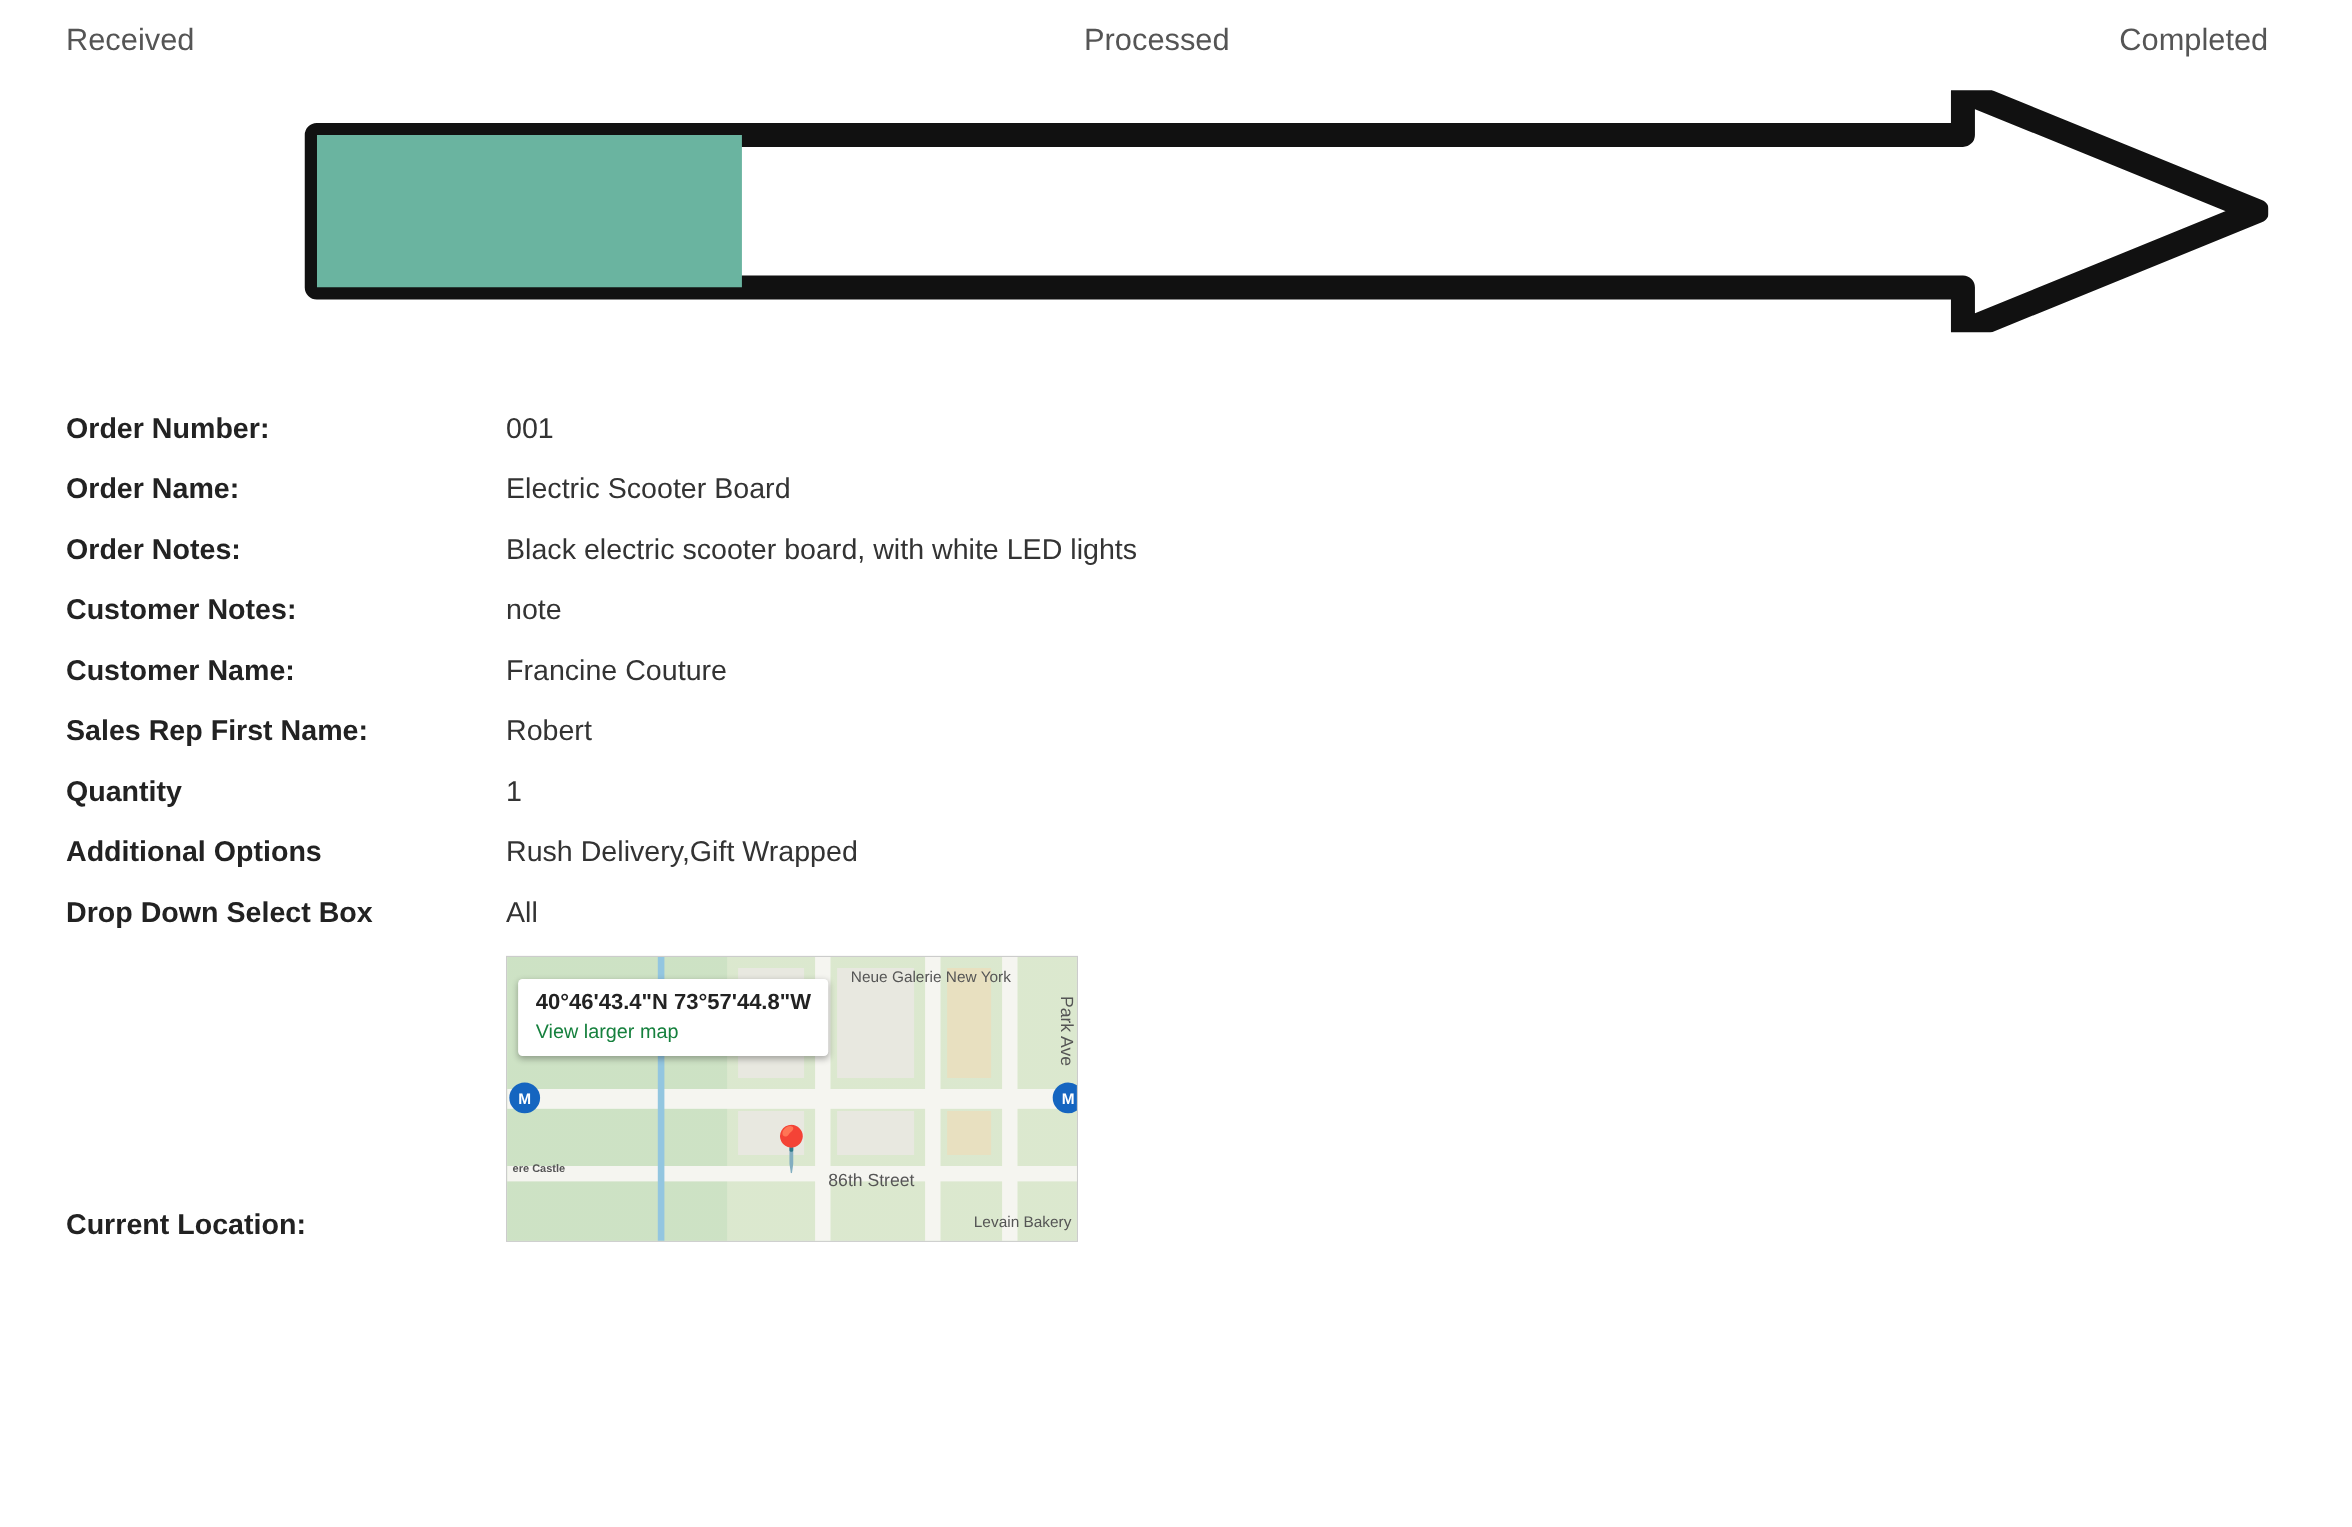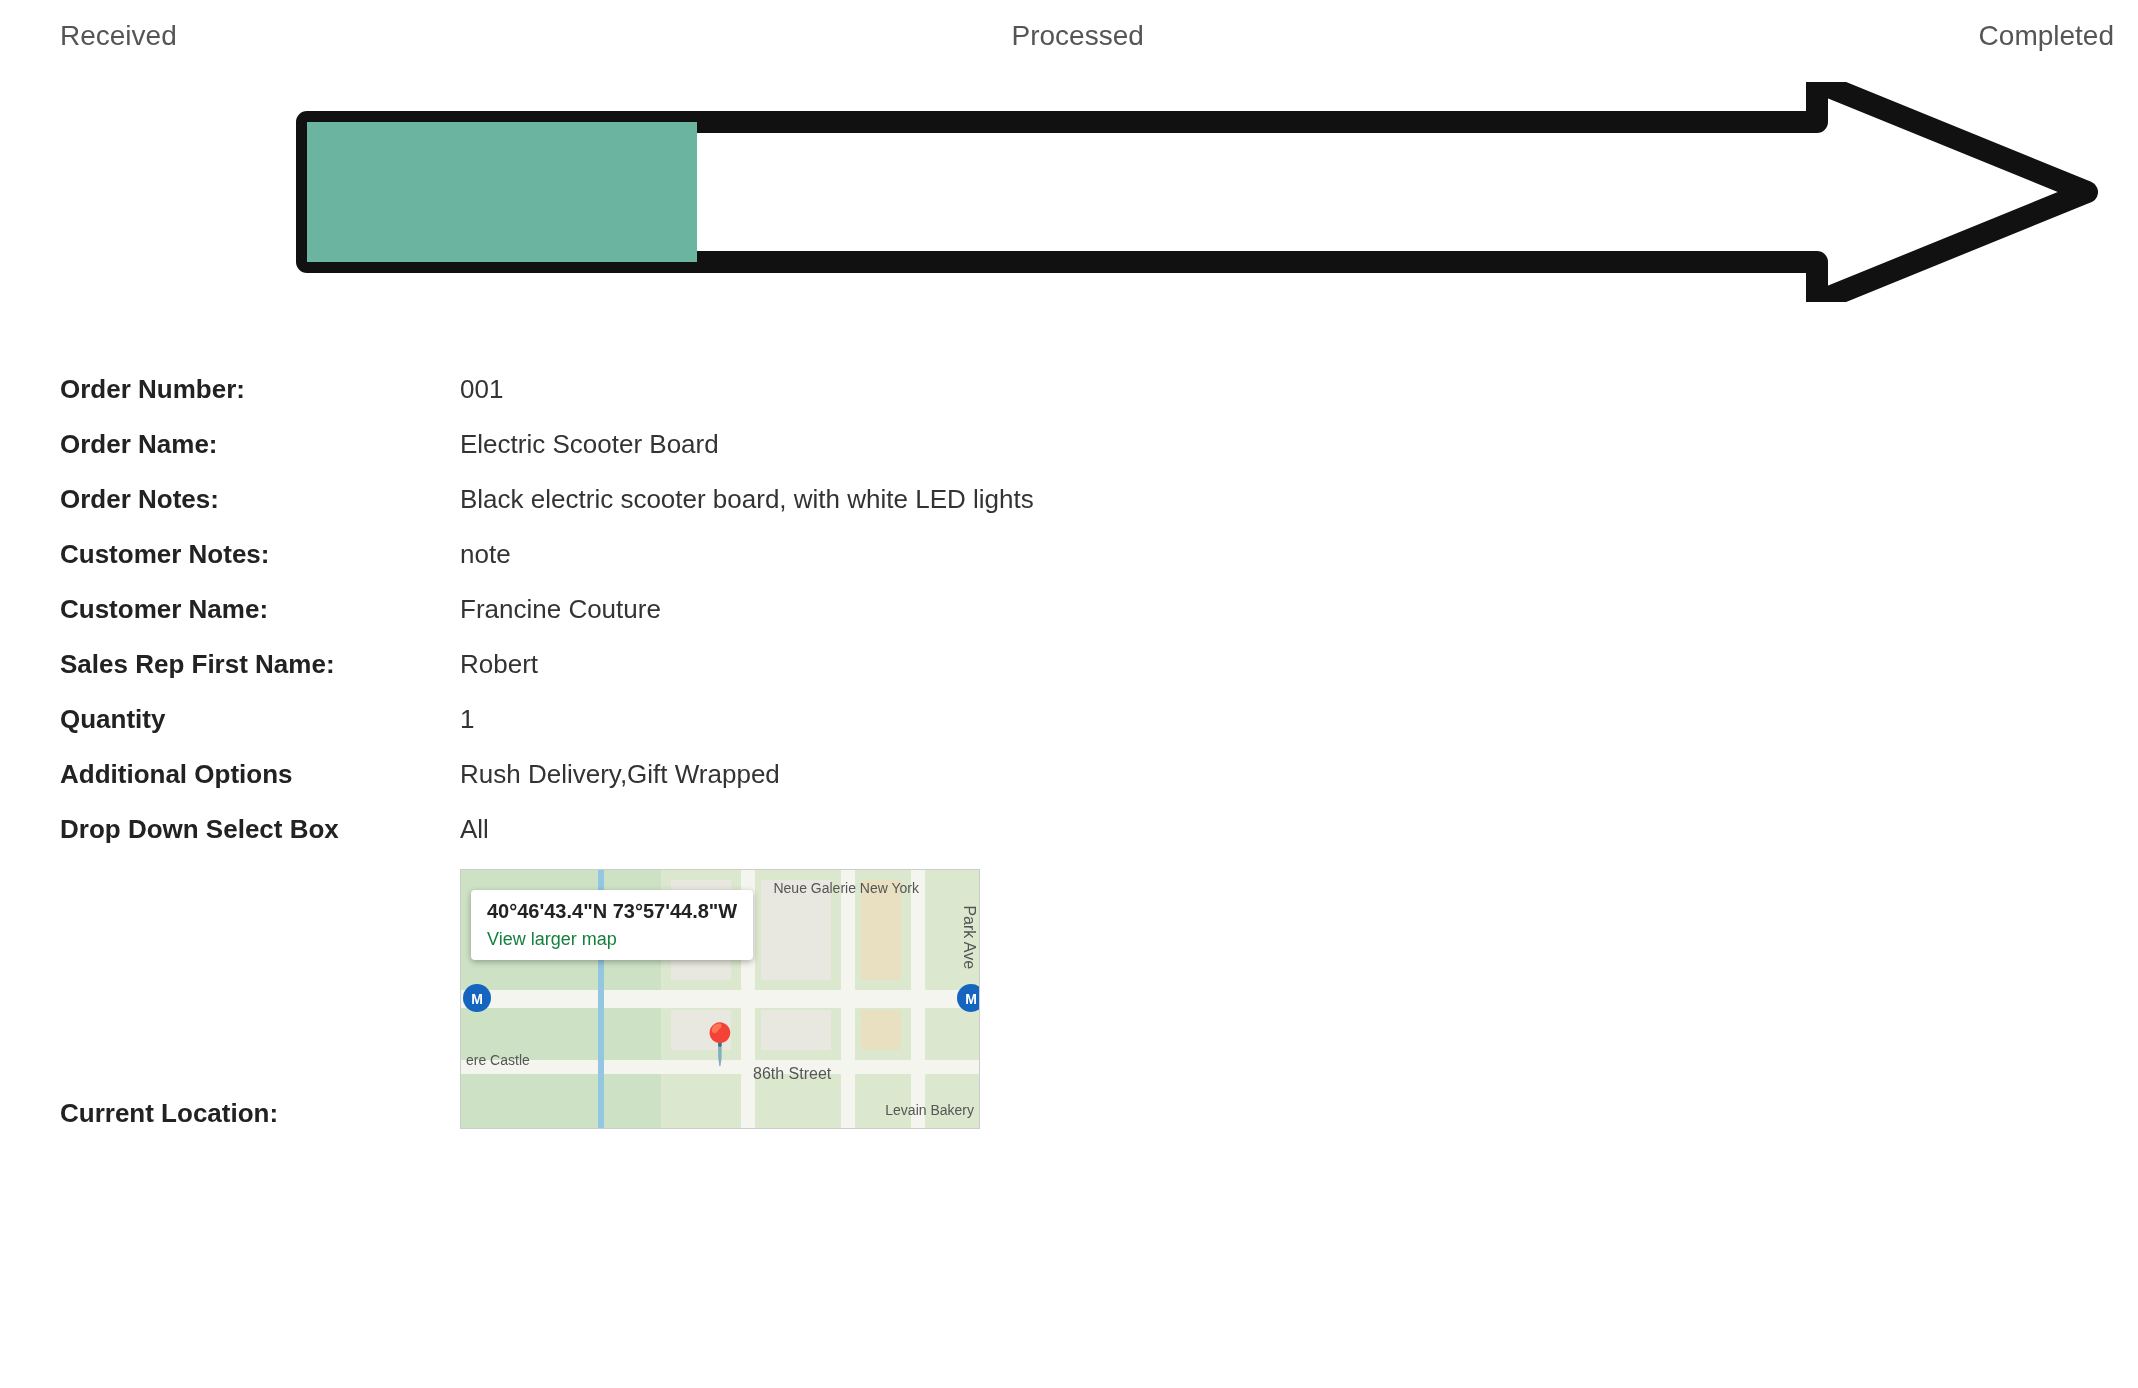--- a/index.html
+++ b/index.html
@@ -6,21 +6,21 @@
     body {
       font-family: Arial, sans-serif;
       background: #fff;
       color: #333;
       width: 2138px;
       min-height: 1388px;
     }
 
     
     .progress-section {
-      padding: 20px 24px 40px 60px;
+      padding: 20px 76px 40px 60px;
     }
 
     .status-labels {
       display: flex;
       justify-content: space-between;
       margin-bottom: 30px;
     }
 
     .status-label {
       font-size: 28px;
@@ -221,19 +221,19 @@
 
         <div class="map-overlay">
           <span class="coords">40°46'43.4"N 73°57'44.8"W</span>
           <span class="view-larger" style="cursor:pointer;">View larger map</span>
         </div>
 
         <span class="street-label" style="top:122px; right:10px; transform:rotate(90deg) translateX(-50%); transform-origin: right center;">Park Ave</span>
         <span class="street-label" style="top:195px; left:280px;margin-left:12px;">86th Street</span>
         <span class="street-label" style="top:10px; right:60px; font-size:14px;">Neue Galerie New York</span>
         <span class="street-label" style="bottom:10px; right:5px; font-size:14px;">Levain Bakery</span>
-        <span class="street-label" style="bottom:60px; left:5px; font-size:14px;">ere Castle</span>
+        <span class="street-label" style="bottom:60px; left:5px; font-size:10px;font-weight:bold;">ere Castle</span>
 
         <div class="map-pin">📍</div>
       </div>
     </div>
   </div>
 </div>
 
 </body></html>

